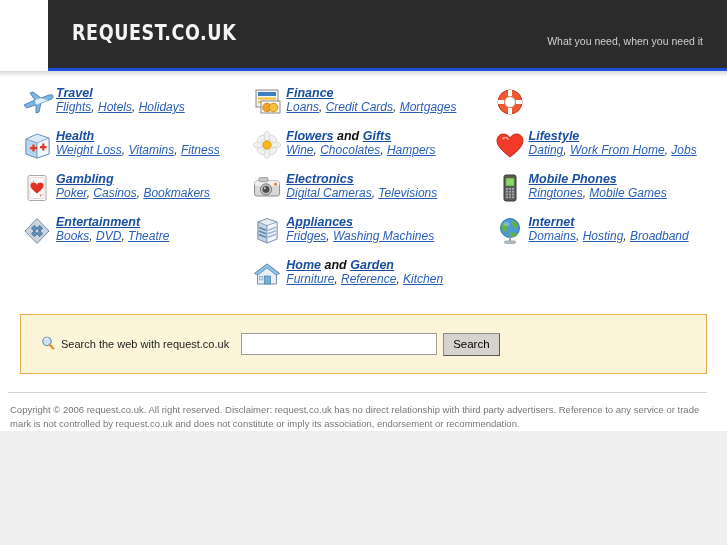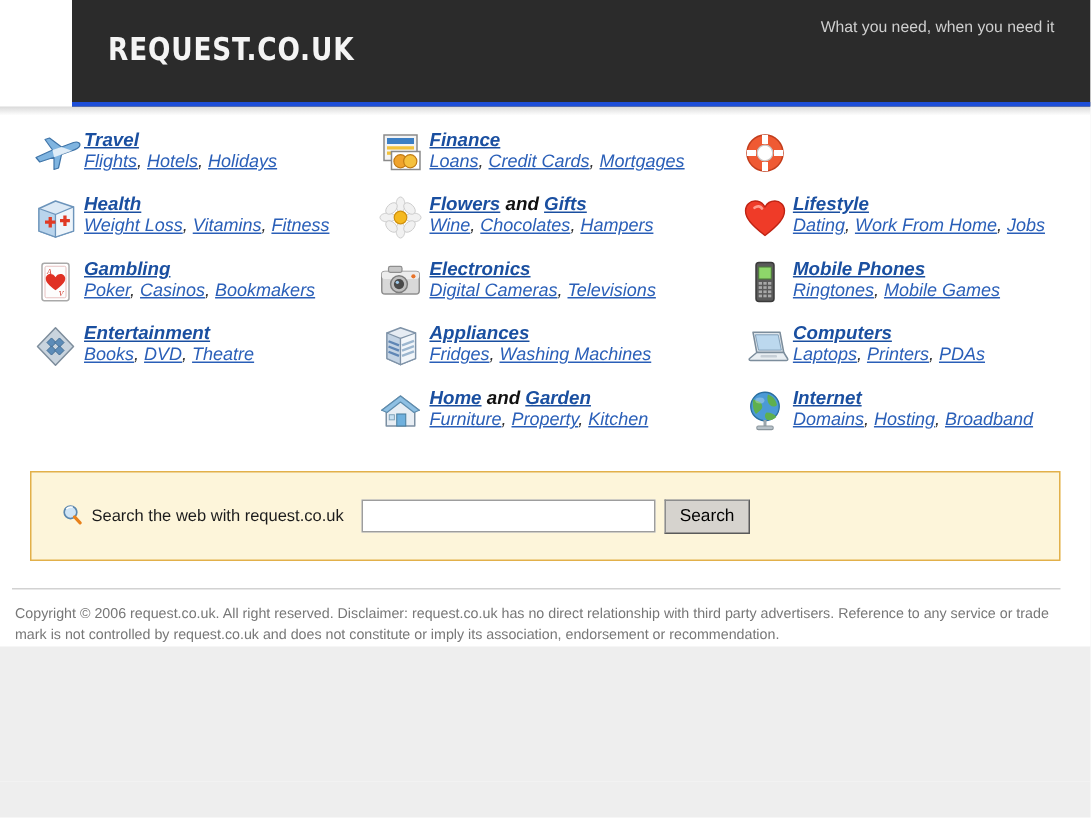--- a/index.html
+++ b/index.html
@@ -38,21 +38,21 @@
     font-size: 21px;
     font-weight: bold;
     letter-spacing: 0.6px;
     transform: scaleX(0.93);
     transform-origin: left center;
     white-space: nowrap;
   }
   .tagline {
     position: absolute;
     right: 24px;
-    top: 12px;
+    top: 35px;
     color: #cfcfcf;
     font-size: 10.5px;
     white-space: nowrap;
   }
   .header-shadow {
     height: 6px;
     background: linear-gradient(to bottom, #d9d9d9 0%, #ffffff 100%);
   }
 
   
@@ -338,21 +338,21 @@
             <div class="cat-icon">
               <svg width="34" height="30" viewBox="0 0 34 30">
       <path d="M2.5 14.5 L15 5 L27.5 14.5 L24.5 14.5 L24.5 25 L5.5 25 L5.5 14.5 Z" fill="#e8eef4" stroke="#7b8fa2" stroke-width="1" stroke-linejoin="round"></path>
       <path d="M2.5 14.5 L15 5 L27.5 14.5 L24 16 L15 9 L6 16 Z" fill="#8fc0e3" stroke="#5d8cae" stroke-width="0.8" stroke-linejoin="round"></path>
       <rect x="12.5" y="17" width="6" height="8" fill="#6fb0dd" stroke="#4a7f9f" stroke-width="0.7"></rect>
       <rect x="7.5" y="17.5" width="3.4" height="3.4" fill="#c9e1f2" stroke="#7b9db3" stroke-width="0.6"></rect>
     </svg>
             </div>
             <div class="cat-text">
               <div class="cat-title"><a href="#">Home</a><span class="plain"> and </span><a href="#">Garden</a></div>
-              <div class="cat-subs"><a href="#">Furniture</a><span class="sep">, </span><a href="#">Property</a><span class="sep">, </span><a href="#">Kitchen</a></div>
+              <div class="cat-subs"><a href="#">Furniture</a><span class="sep">, </span><a href="#">Reference</a><span class="sep">, </span><a href="#">Kitchen</a></div>
             </div>
           </div>
         </div>
       <div class="cat-col">
           <div class="cat-item">
             <div class="cat-icon">
               <svg width="34" height="30" viewBox="0 0 34 30">
       <circle cx="15" cy="15" r="12" fill="#ef5a33" stroke="#c23d1c" stroke-width="1"></circle>
       <circle cx="15" cy="15" r="5.2" fill="#ffffff" stroke="#c8c8c8" stroke-width="0.8"></circle>
       <path d="M15 3 L15 9" stroke="#ffffff" stroke-width="4"></path>
@@ -396,34 +396,20 @@
     </svg>
             </div>
             <div class="cat-text">
               <div class="cat-title"><a href="#">Mobile Phones</a></div>
               <div class="cat-subs"><a href="#">Ringtones</a><span class="sep">, </span><a href="#">Mobile Games</a></div>
             </div>
           </div>
           <div class="cat-item">
             <div class="cat-icon">
               <svg width="34" height="30" viewBox="0 0 34 30">
-      <path d="M7 5.5 L25 5.5 L27.5 19 L9.5 19 Z" fill="#dfe6ec" stroke="#7c8d9c" stroke-width="1" stroke-linejoin="round"></path>
-      <path d="M8.6 7.2 L23.8 7.2 L25.9 17.4 L10.7 17.4 Z" fill="#bcd8ee" stroke="#7c9ab3" stroke-width="0.6"></path>
-      <path d="M9.5 19 L27.5 19 L30 23 C30.4 23.7 30 24.4 29.2 24.4 L5.4 24.4 C4.6 24.4 4.2 23.7 4.7 23 Z" fill="#e9eef2" stroke="#7c8d9c" stroke-width="1" stroke-linejoin="round"></path>
-      <rect x="12" y="20.6" width="11" height="1.8" rx="0.8" fill="#c6ced6"></rect>
-    </svg>
-            </div>
-            <div class="cat-text">
-              <div class="cat-title"><a href="#">Computers</a></div>
-              <div class="cat-subs"><a href="#">Laptops</a><span class="sep">, </span><a href="#">Printers</a><span class="sep">, </span><a href="#">PDAs</a></div>
-            </div>
-          </div>
-          <div class="cat-item">
-            <div class="cat-icon">
-              <svg width="34" height="30" viewBox="0 0 34 30">
       <circle cx="15" cy="12" r="9.5" fill="#4b9ad6" stroke="#2a6e9f" stroke-width="0.9"></circle>
       <path d="M7 7 C10 9 12 8 13 11 C14 14 11 15 9 17 C7.5 15 6.5 12 7 7 Z" fill="#5fb04e"></path>
       <path d="M17 4 C20 5 22 7 23 11 C21 13 18 12 17 9 C16.4 7 16.4 5.4 17 4 Z" fill="#5fb04e"></path>
       <path d="M16 16 C19 16 21.5 17 22.6 19 C20.6 21 18 21.6 16 20.6 C14.6 19.4 14.6 17.2 16 16 Z" fill="#5fb04e"></path>
       <ellipse cx="11.6" cy="8" rx="3.1" ry="2" fill="#ffffff" opacity="0.28"></ellipse>
       <rect x="14" y="21" width="2" height="4" fill="#9aa6ad"></rect>
       <rect x="9.5" y="25" width="11" height="2.4" rx="1.1" fill="#b8c2c9" stroke="#8a959c" stroke-width="0.7"></rect>
     </svg>
             </div>
             <div class="cat-text">

